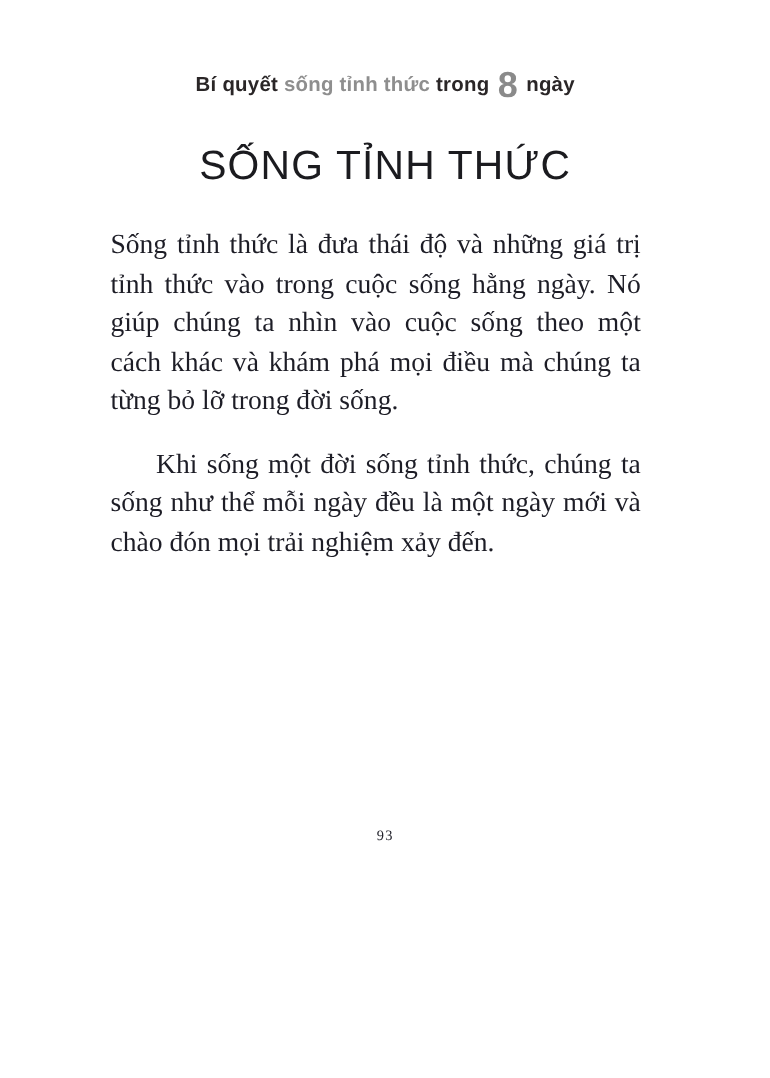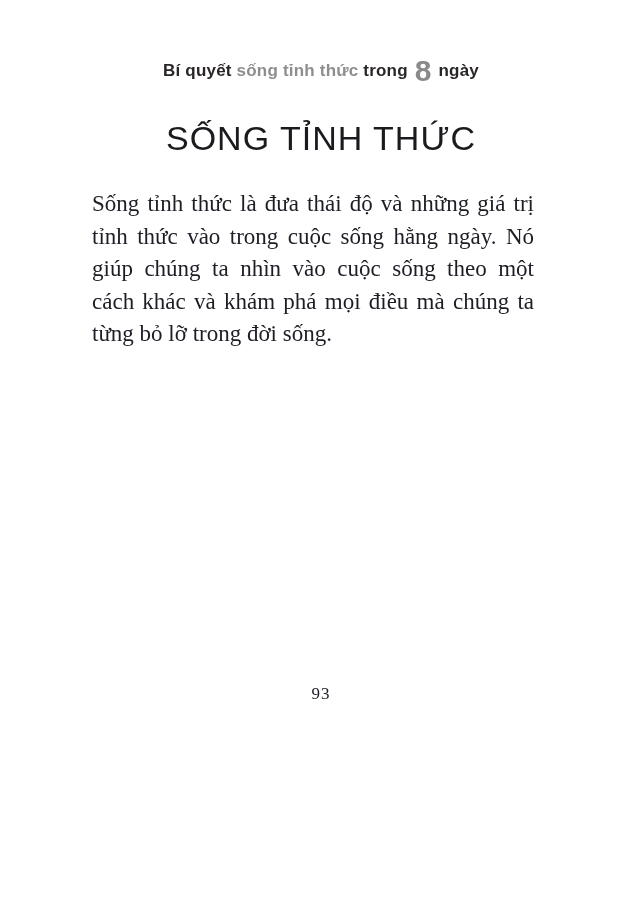--- a/index.html
+++ b/index.html
@@ -65,35 +65,36 @@
   .body-text p.no-indent {
     text-indent: 0;
   }
   
   .page-number {
     position: absolute;
     left: 0;
     right: 0;
     bottom: 52px;
     text-align: center;
-    font-size: 17px;
+    font-size: 12px;
     color: #1d1d26;
     letter-spacing: 1px;
   }
 </style>
 </head>
 <body>
 
 <div class="page">
 
   <div class="running-head">
     <span>Bí quyết </span><span class="gray">sống tỉnh thức</span><span> trong </span><span class="big-num">8</span><span> ngày</span>
   </div>
 
   <h1 class="chapter-title">SỐNG TỈNH THỨC</h1>
 
   <div class="body-text">
     <p class="no-indent">Sống tỉnh thức là đưa thái độ và những giá trị tỉnh thức vào trong cuộc sống hằng ngày. Nó giúp chúng ta nhìn vào cuộc sống theo một cách khác và khám phá mọi điều mà chúng ta từng bỏ lỡ trong đời sống.</p>
+    <p>Khi sống một đời sống tỉnh thức, chúng ta sống như thể mỗi ngày đều là một ngày mới và chào đón mọi trải nghiệm xảy đến.</p>
   </div>
 
   <div class="page-number">93</div>
 
 </div>
 
 </body></html>

